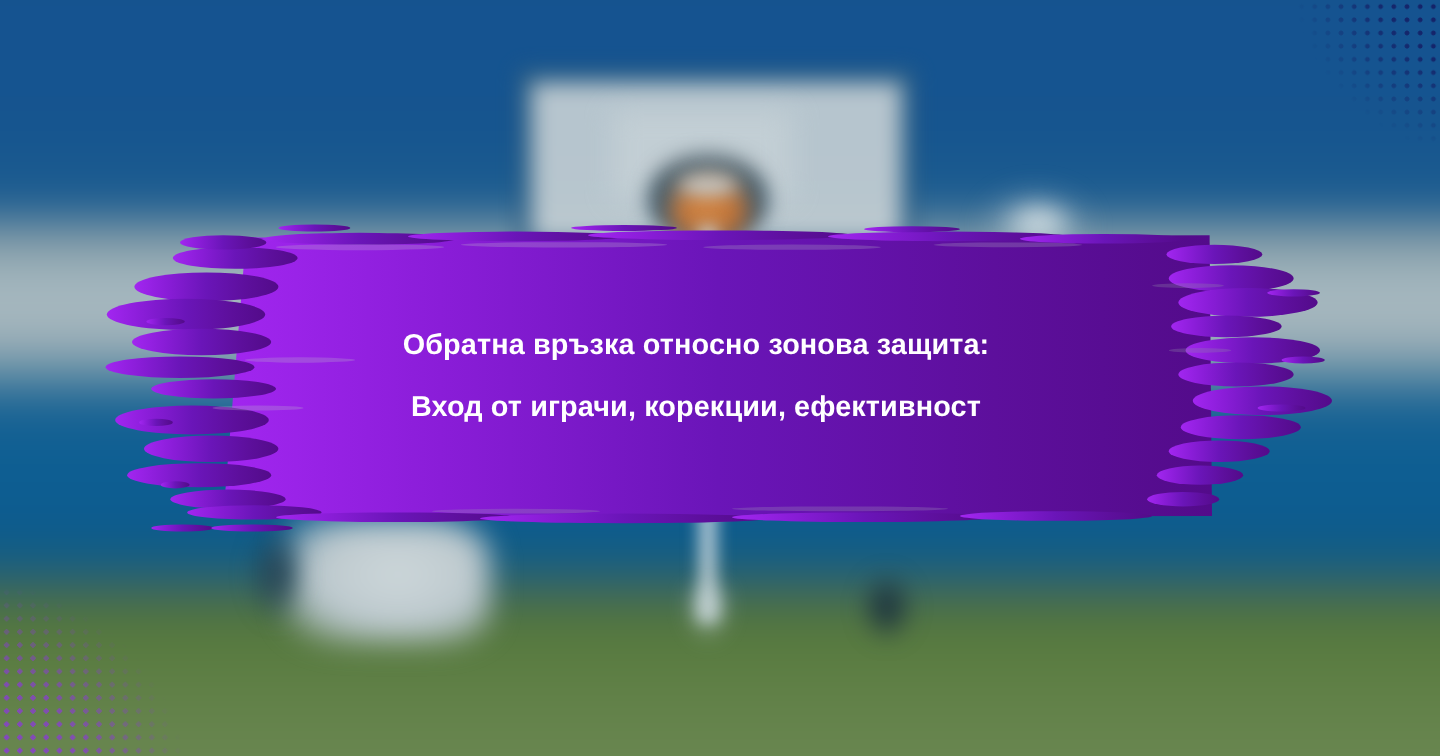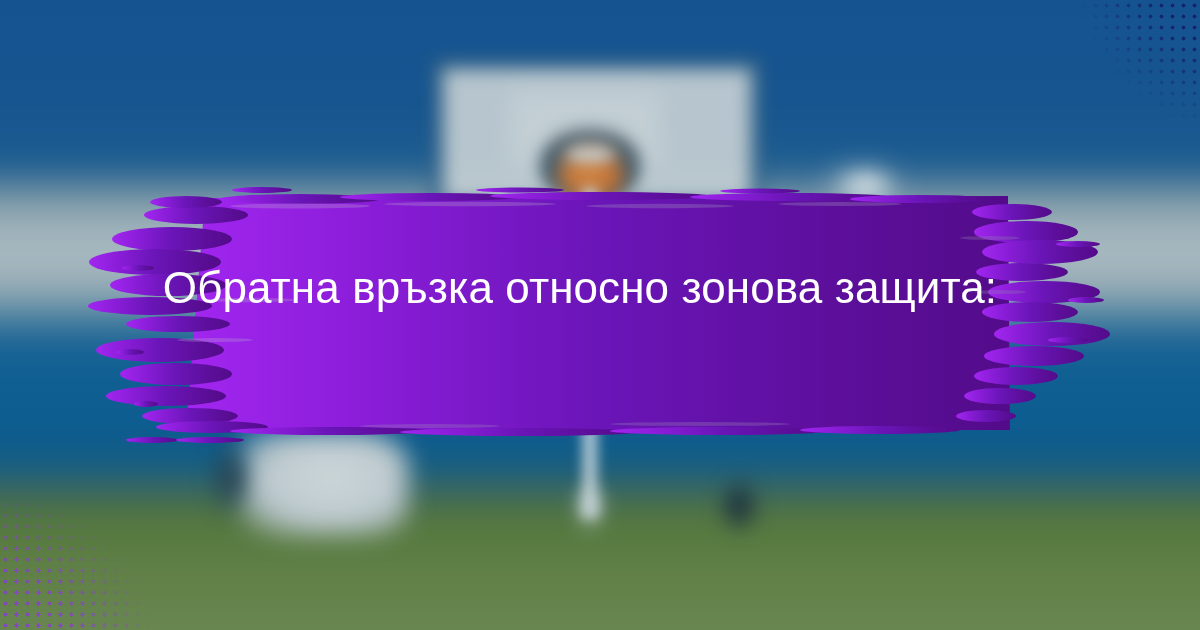--- a/index.html
+++ b/index.html
@@ -229,23 +229,23 @@
   }
 
   
   .headline {
     position: absolute;
     left: 150px;
     top: 262px;
     width: 860px;
     text-align: center;
     color: #ffffff;
-    font-size: 44px;
+    font-size: 24px;
     line-height: 52px;
-    font-weight: 400;
+    font-weight: 700;
     letter-spacing: 0.1px;
     z-index: 6;
   }
   .headline .tline {
     display: block;
     white-space: nowrap;
   }
 </style>
 </head>
 <body>
@@ -348,15 +348,16 @@
         <ellipse cx="700" cy="424" rx="90" ry="2.0" fill="#9c8fb6"></ellipse>
         <ellipse cx="430" cy="426" rx="70" ry="2.0" fill="#9c8fb6"></ellipse>
         <ellipse cx="990" cy="238" rx="30" ry="2.0" fill="#8e83a8"></ellipse>
         <ellipse cx="1000" cy="292" rx="26" ry="2.0" fill="#8e83a8"></ellipse>
       </g>
     </svg>
   </div>
 
   <div class="headline">
     <span class="tline">Обратна връзка относно зонова защита:</span>
+    <span class="tline">Вход от играчи, корекции, ефективност</span>
   </div>
 
 </div>
 
 </body></html>

